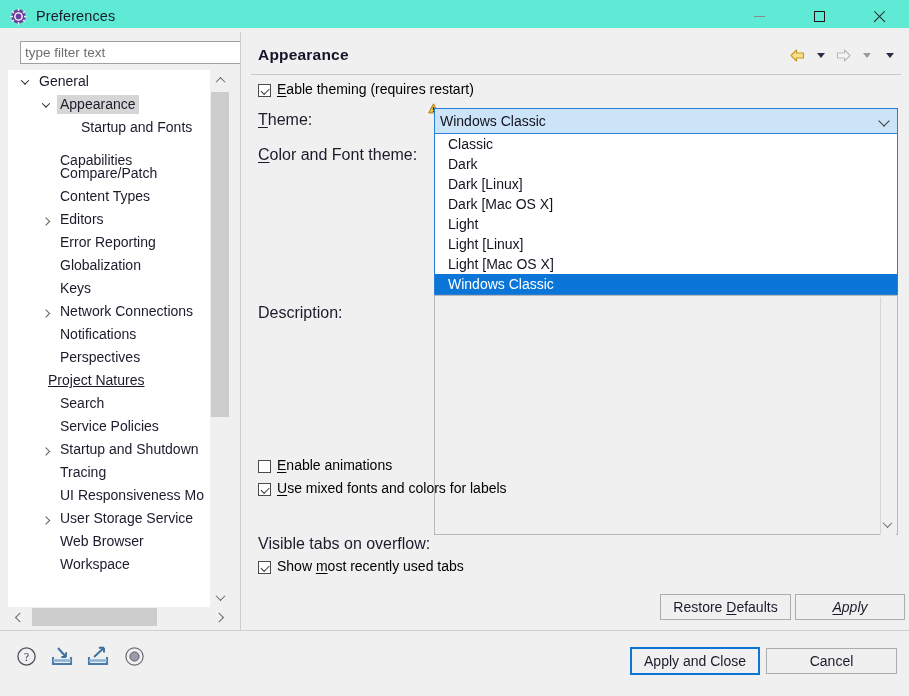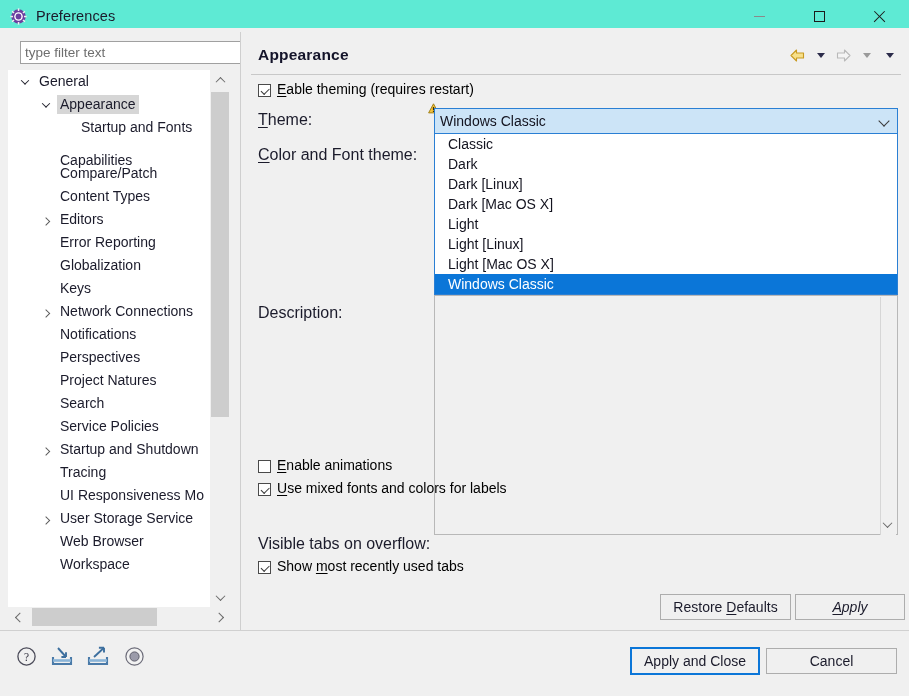--- a/index.html
+++ b/index.html
@@ -236,21 +236,21 @@
         </span>
         <span class="lbl" style="margin-left: 49px;">Network Connections</span>
       </div>
       <div class="tnode">
         <span class="lbl" style="margin-left: 49px;">Notifications</span>
       </div>
       <div class="tnode">
         <span class="lbl" style="margin-left: 49px;">Perspectives</span>
       </div>
       <div class="tnode">
-        <span class="lbl" style="margin-left: 49px;">Project Natures</span>
+        <span class="lbl" style="margin-left: 37px; text-decoration: underline;">Project Natures</span>
       </div>
       <div class="tnode">
         <span class="lbl" style="margin-left: 49px;">Search</span>
       </div>
       <div class="tnode">
         <span class="lbl" style="margin-left: 49px;">Service Policies</span>
       </div>
       <div class="tnode">
         <span class="arrow right" style="left: 30px;">
           <i></i>

